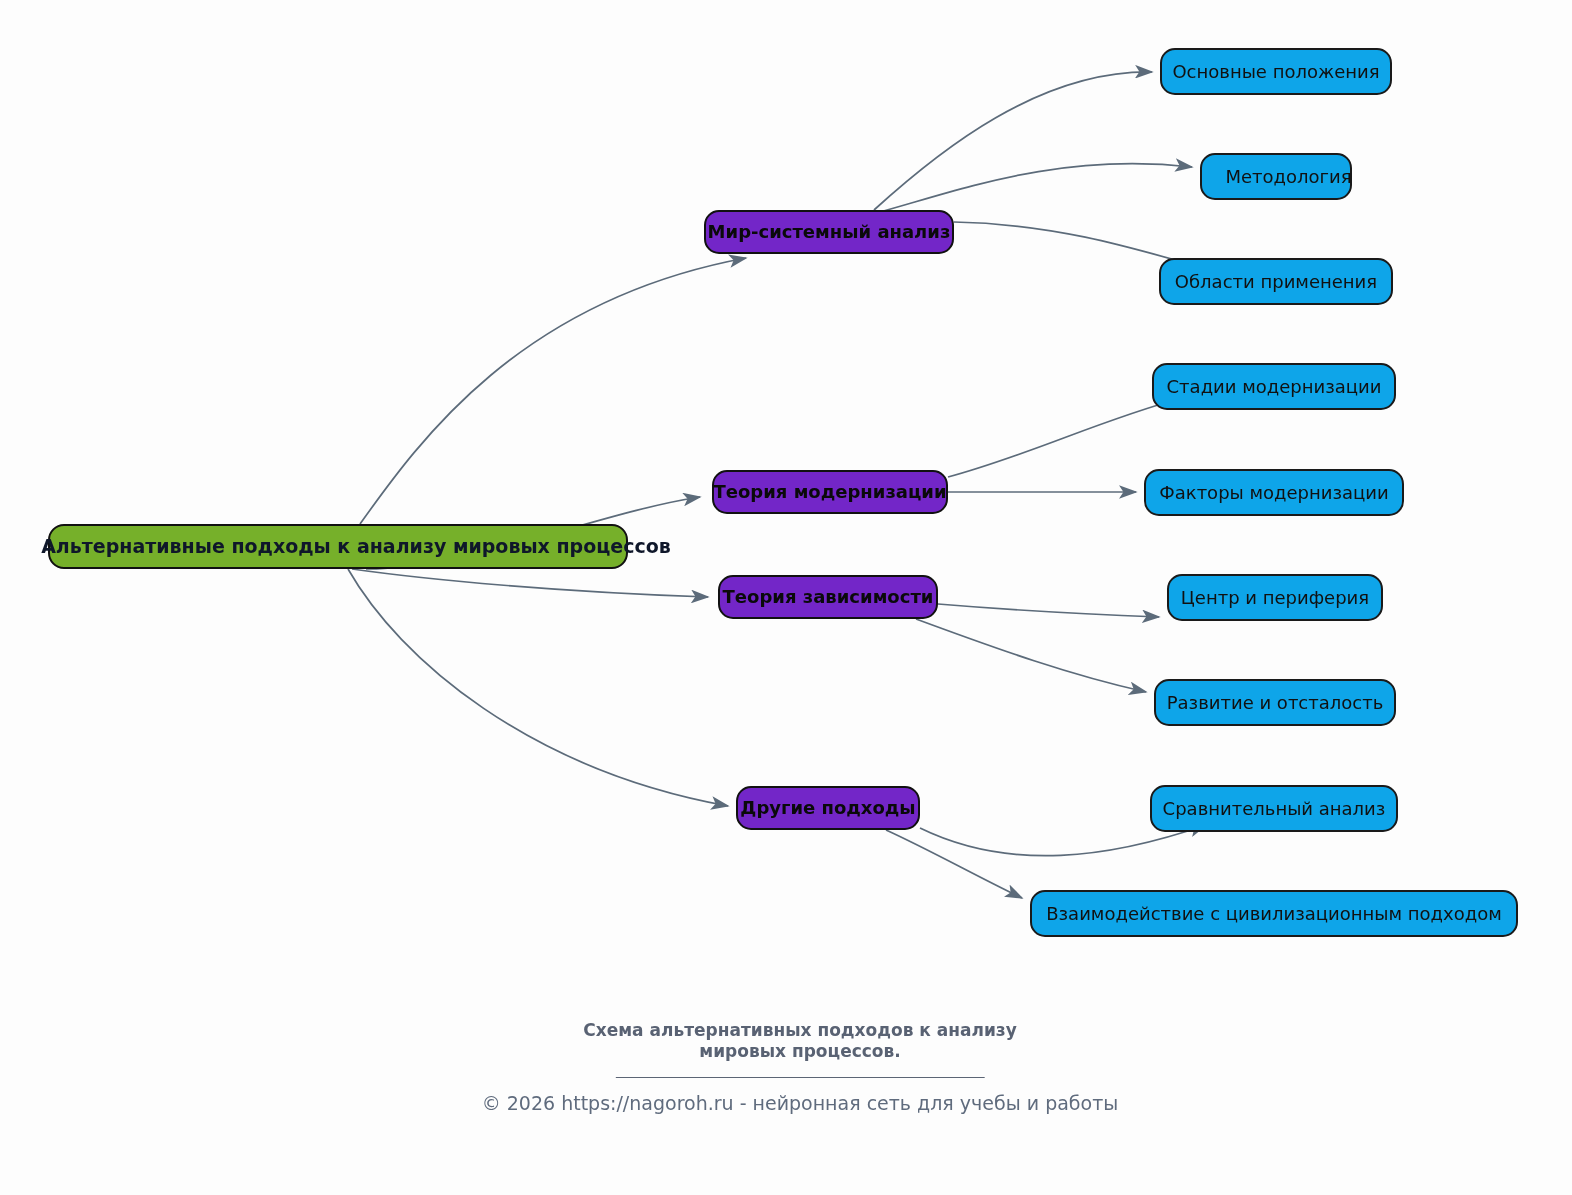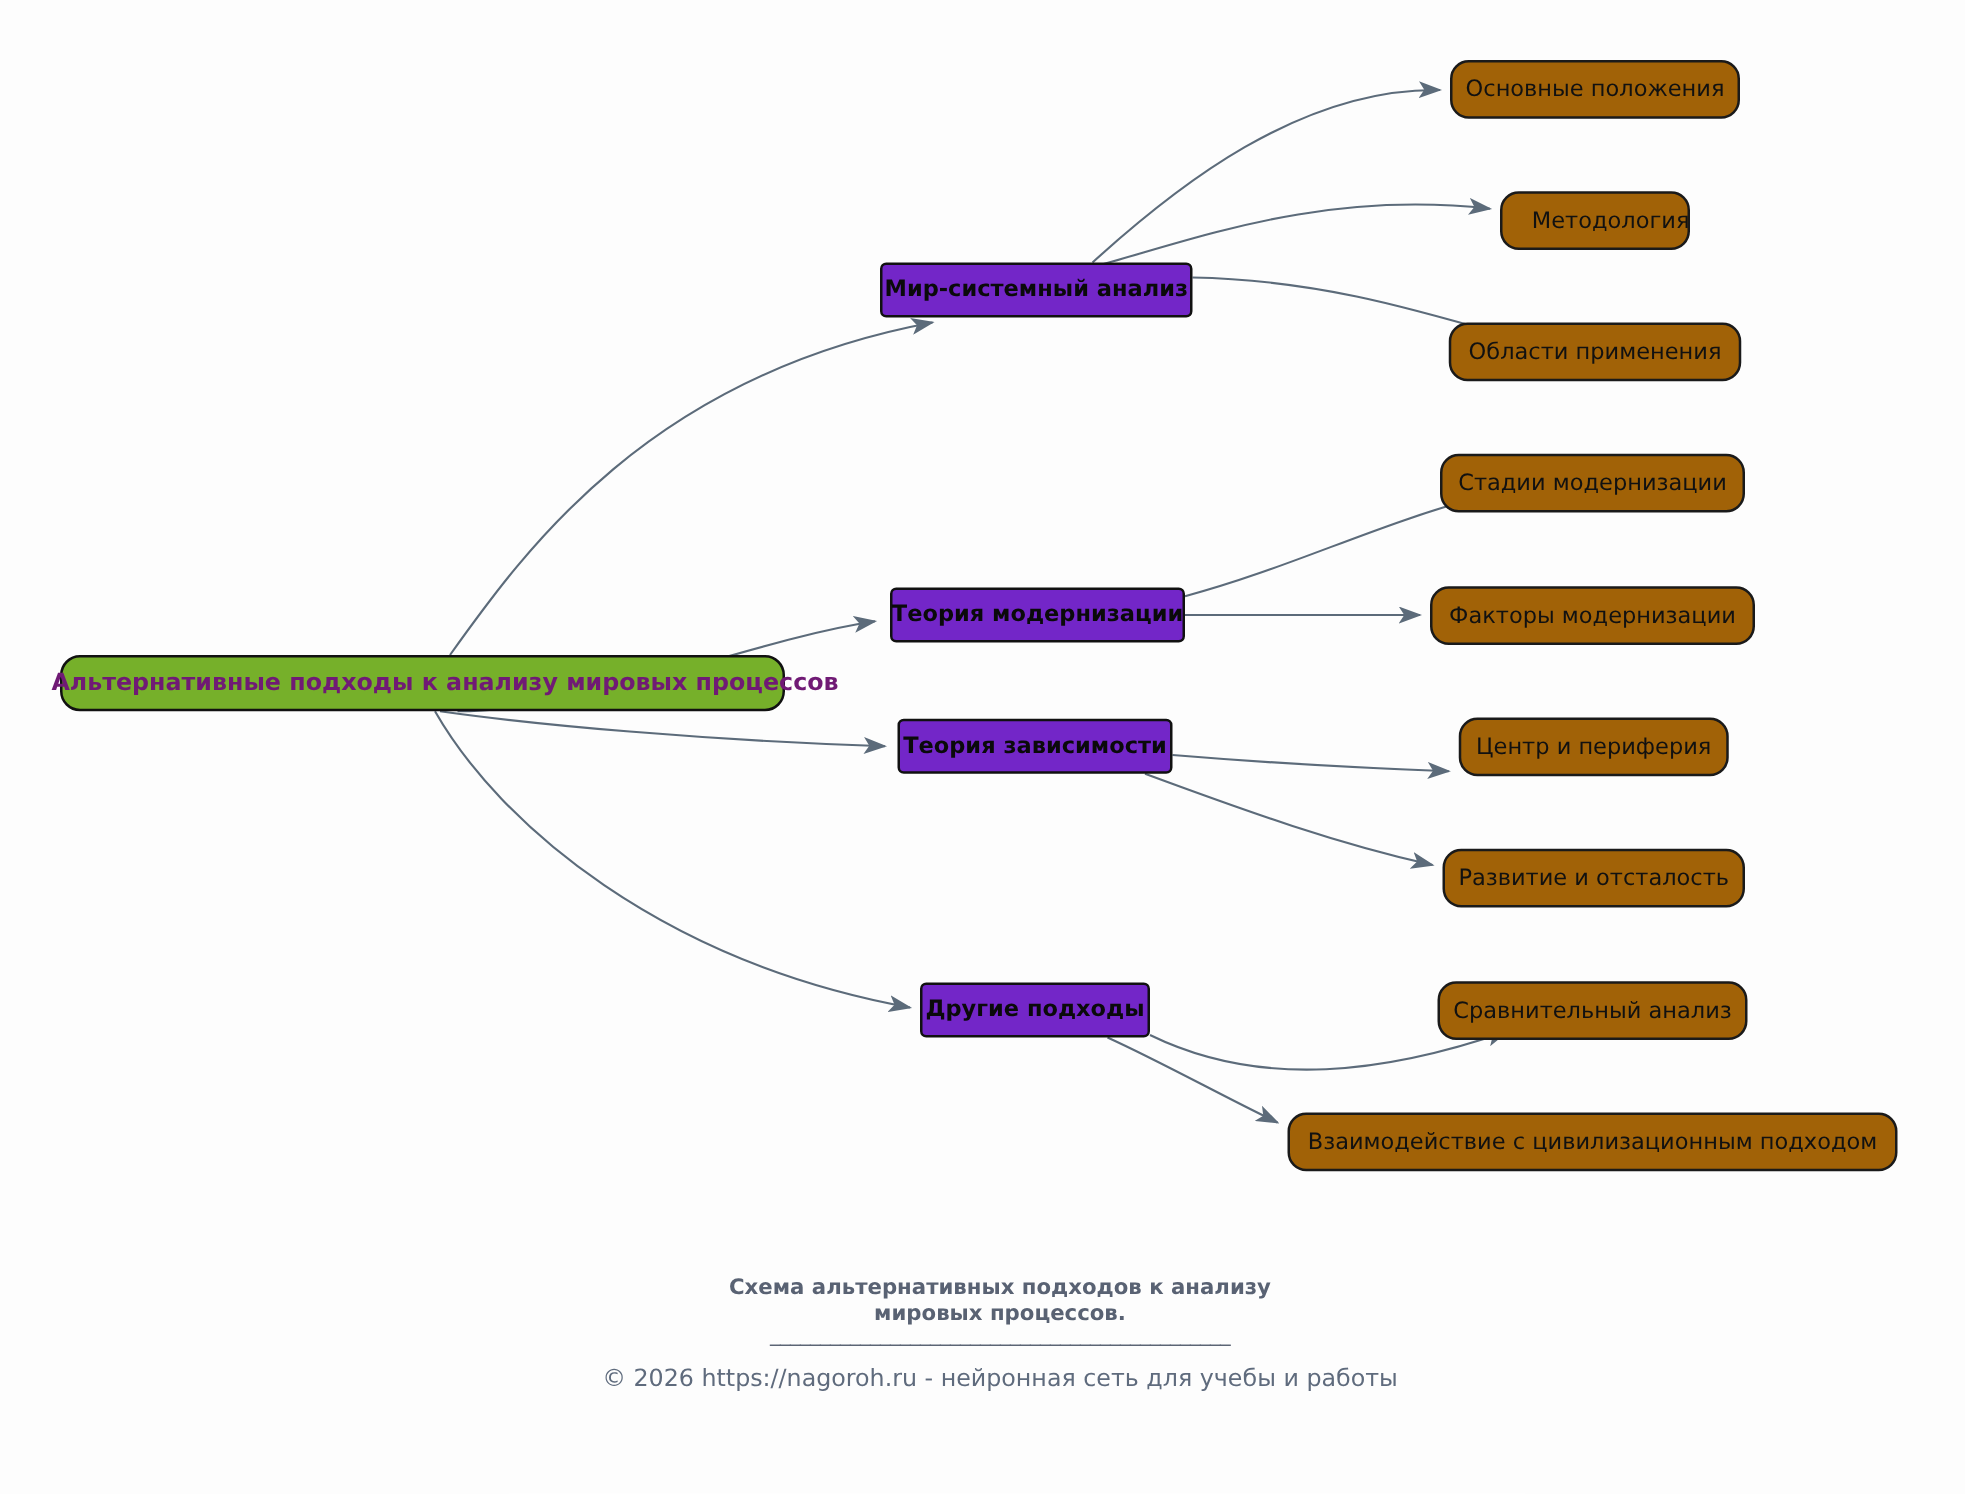--- a/index.html
+++ b/index.html
@@ -34,35 +34,35 @@
     justify-content: center;
     text-align: center;
     border-radius: 14px;
     border: 2px solid #111111;
     white-space: nowrap;
     line-height: 1.1;
     z-index: 3;
   }
   .node-root {
     background: #76b02a;
-    color: #701a75;
+    color: #0f172a;
     font-size: 19px;
     font-weight: 700;
     border-radius: 16px;
     padding-left: 36px;
   }
   .node-branch {
     background: #7326c8;
     color: #0a0a0a;
     font-size: 18px;
     font-weight: 700;
-    border-radius: 5px;
+    border-radius: 15px;
   }
   .node-leaf {
-    background: #a16207;
+    background: #0ea5e9;
     color: #111111;
     font-size: 18px;
     font-weight: 400;
     border: 2px solid #1a1a1a;
     border-radius: 15px;
   }
   .caption {
     position: absolute;
     left: 0;
     width: 1572px;

